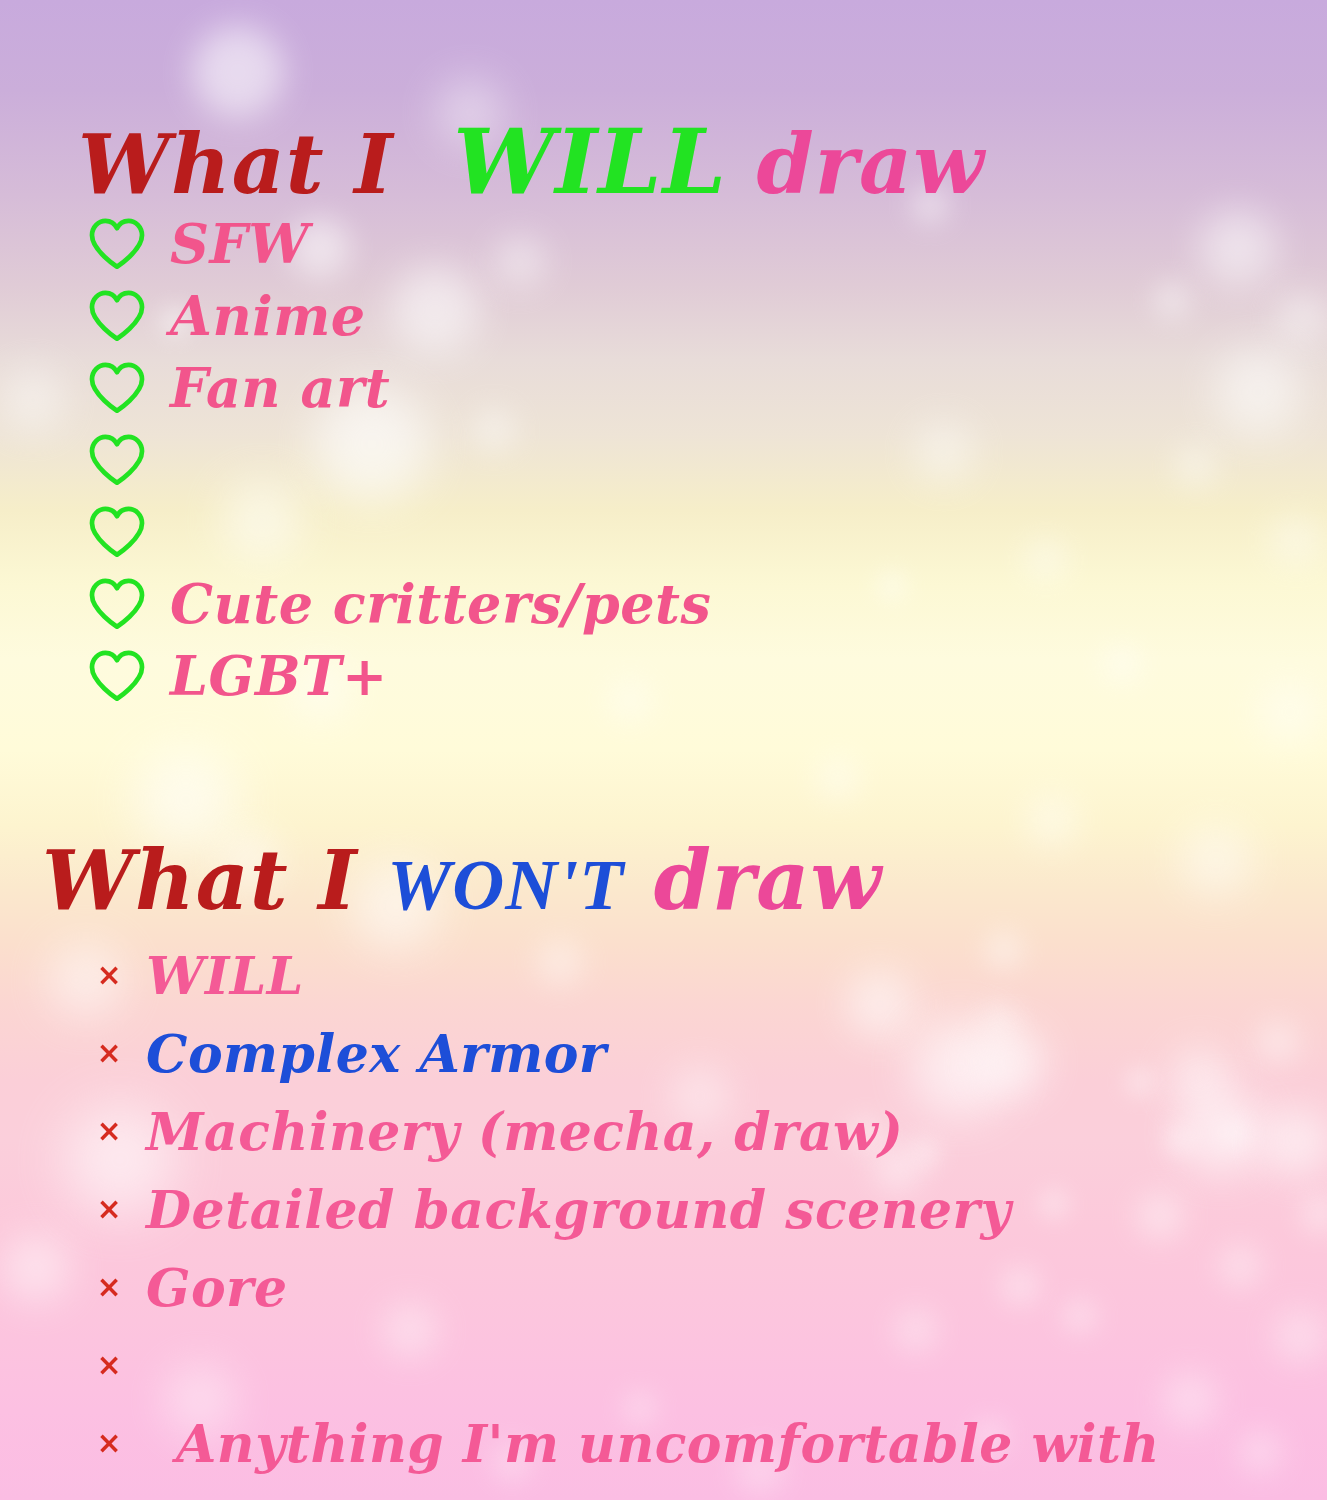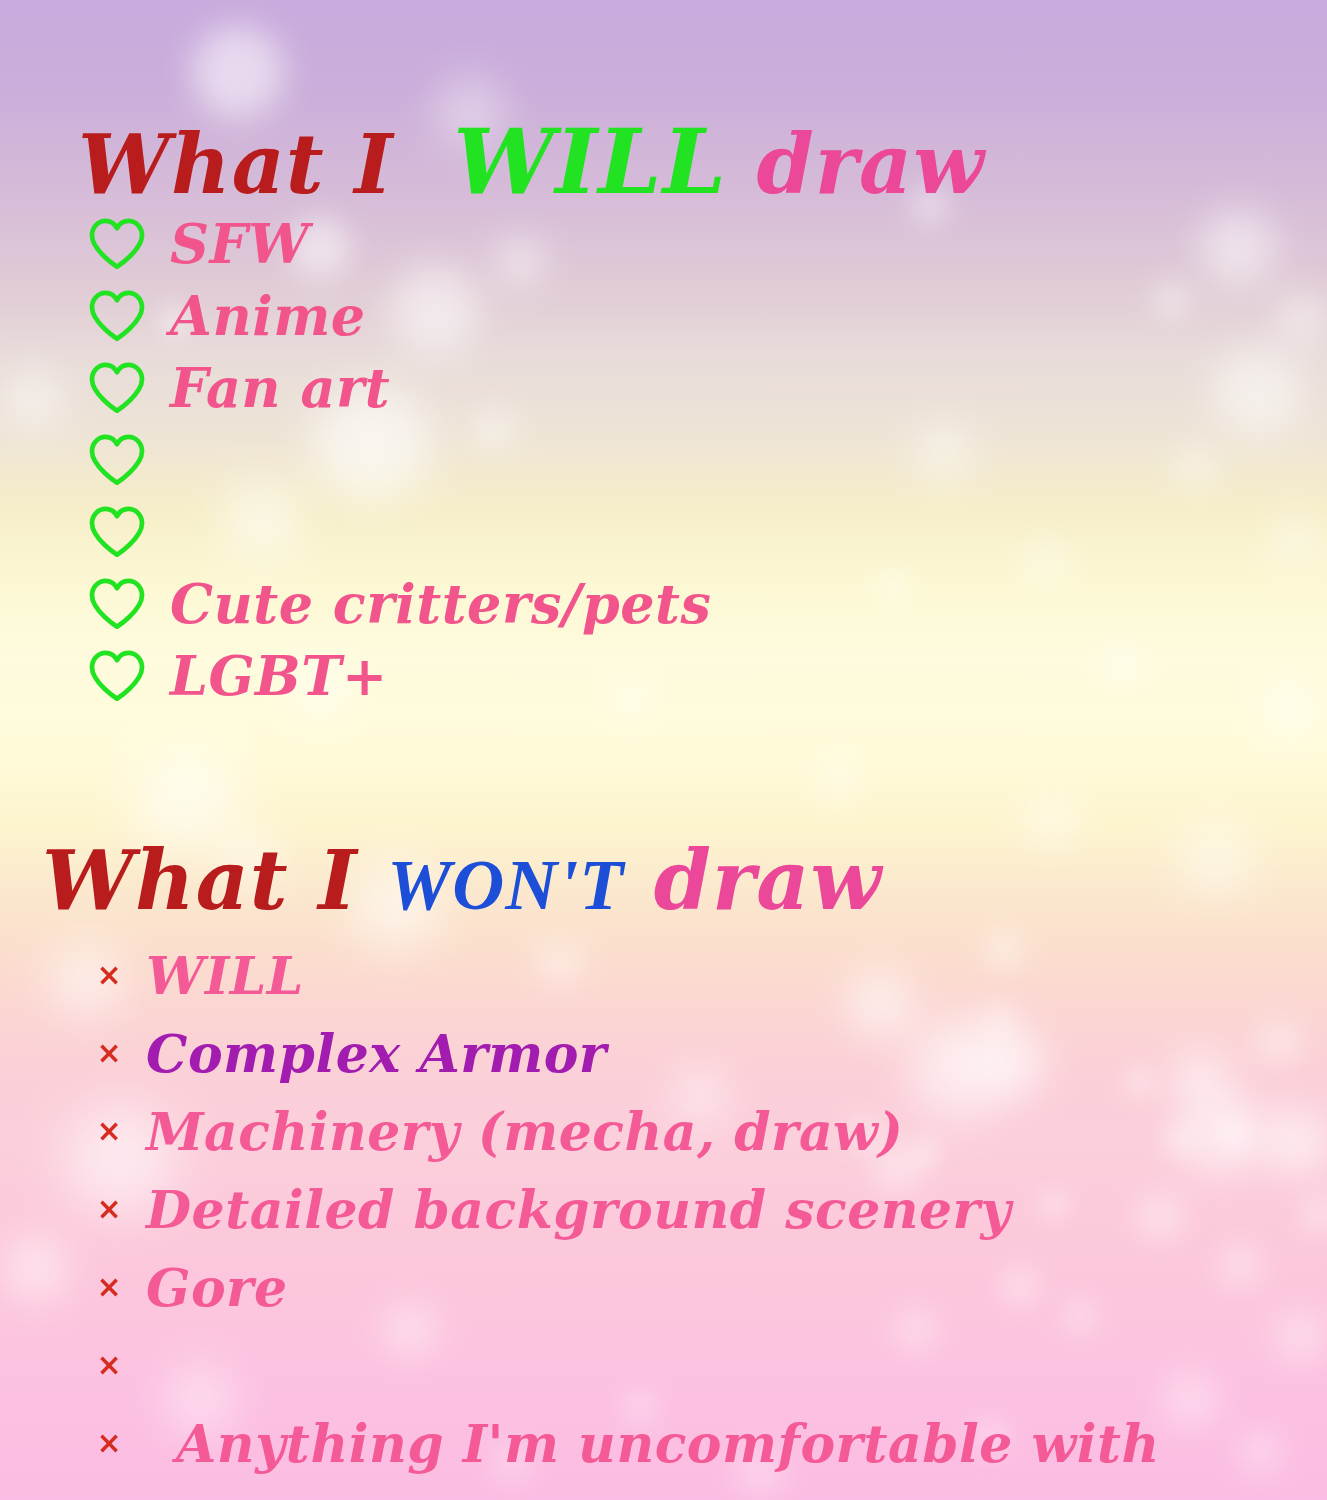--- a/index.html
+++ b/index.html
@@ -268,21 +268,21 @@
       <span class="lead">What I </span><span class="accent-wont">WON'T</span><span class="tail"> draw</span>
     </div>
 
     <ul class="list" id="wont-list">
         <li class="row">
           <span class="marker x-mark" style="color: rgb(214, 43, 31);">×</span>
           <span class="row-label" style="color: rgb(244, 90, 150);">WILL</span>
         </li>
         <li class="row">
           <span class="marker x-mark" style="color: rgb(214, 43, 31);">×</span>
-          <span class="row-label" style="color: #a21caf;">Complex Armor</span>
+          <span class="row-label" style="color: #1d4ed8;">Complex Armor</span>
         </li>
         <li class="row">
           <span class="marker x-mark" style="color: rgb(214, 43, 31);">×</span>
           <span class="row-label" style="color: rgb(244, 90, 150);">Machinery (mecha, draw)</span>
         </li>
         <li class="row">
           <span class="marker x-mark" style="color: rgb(214, 43, 31);">×</span>
           <span class="row-label" style="color: rgb(244, 90, 150);">Detailed background scenery</span>
         </li>
         <li class="row">

